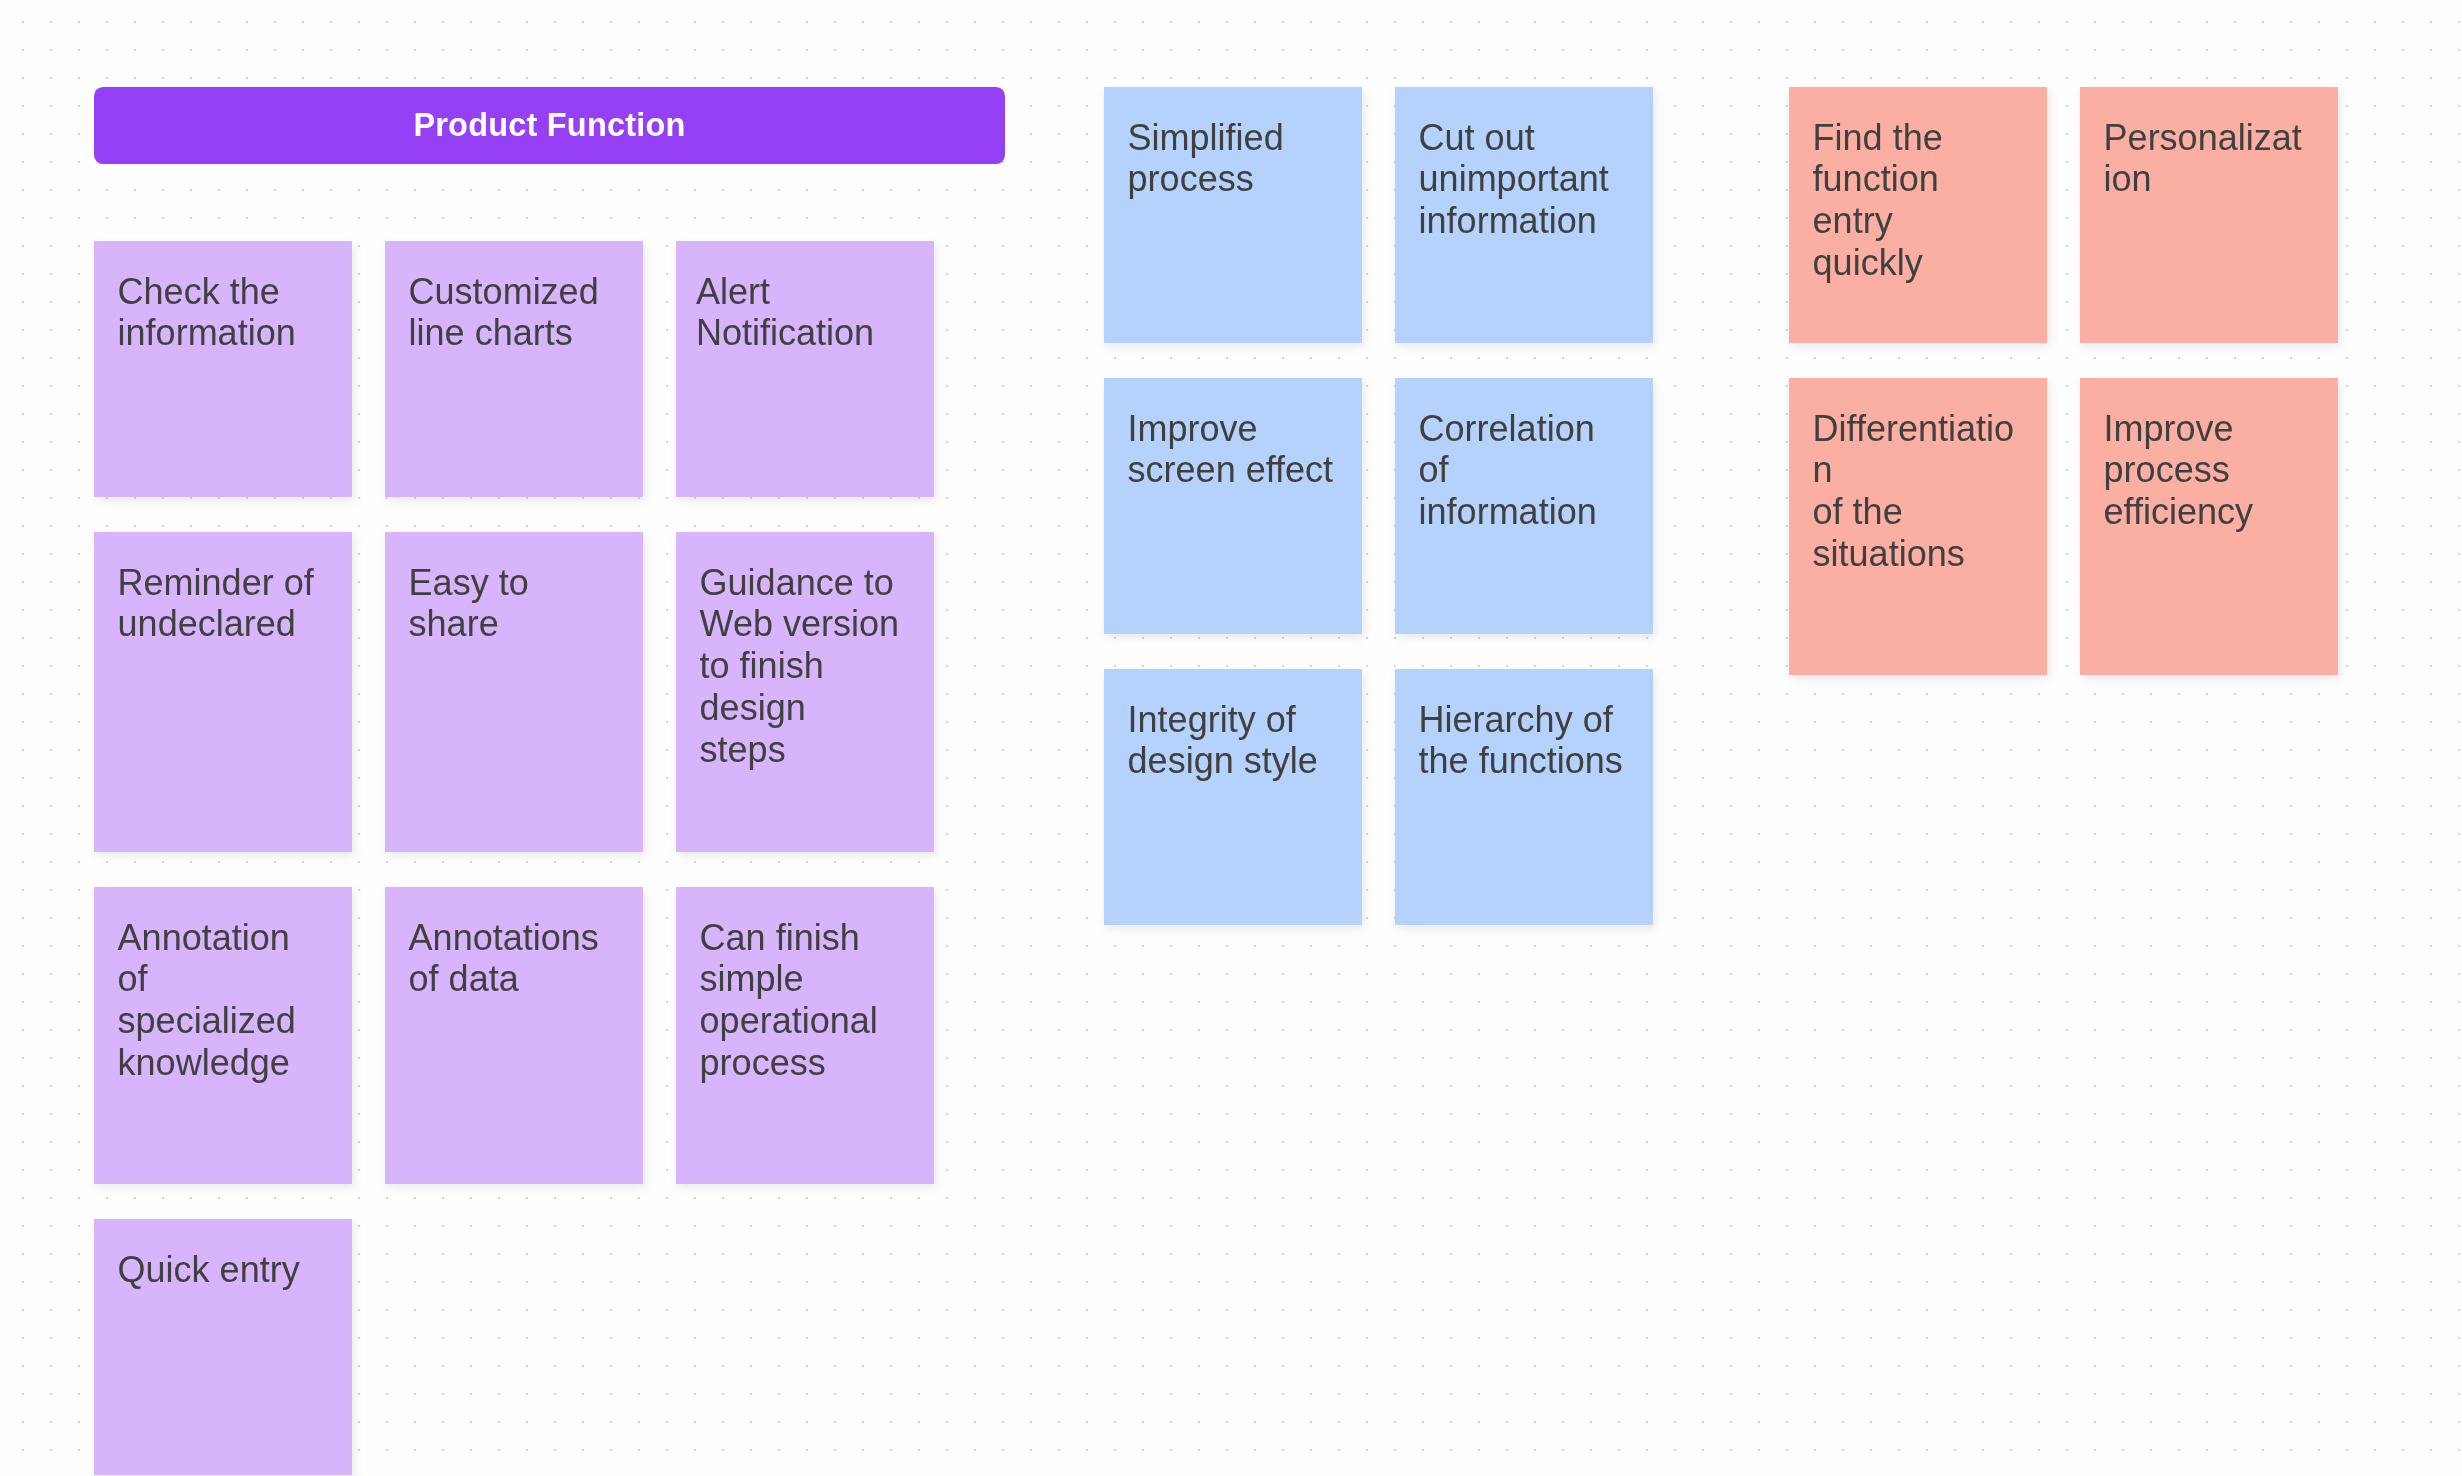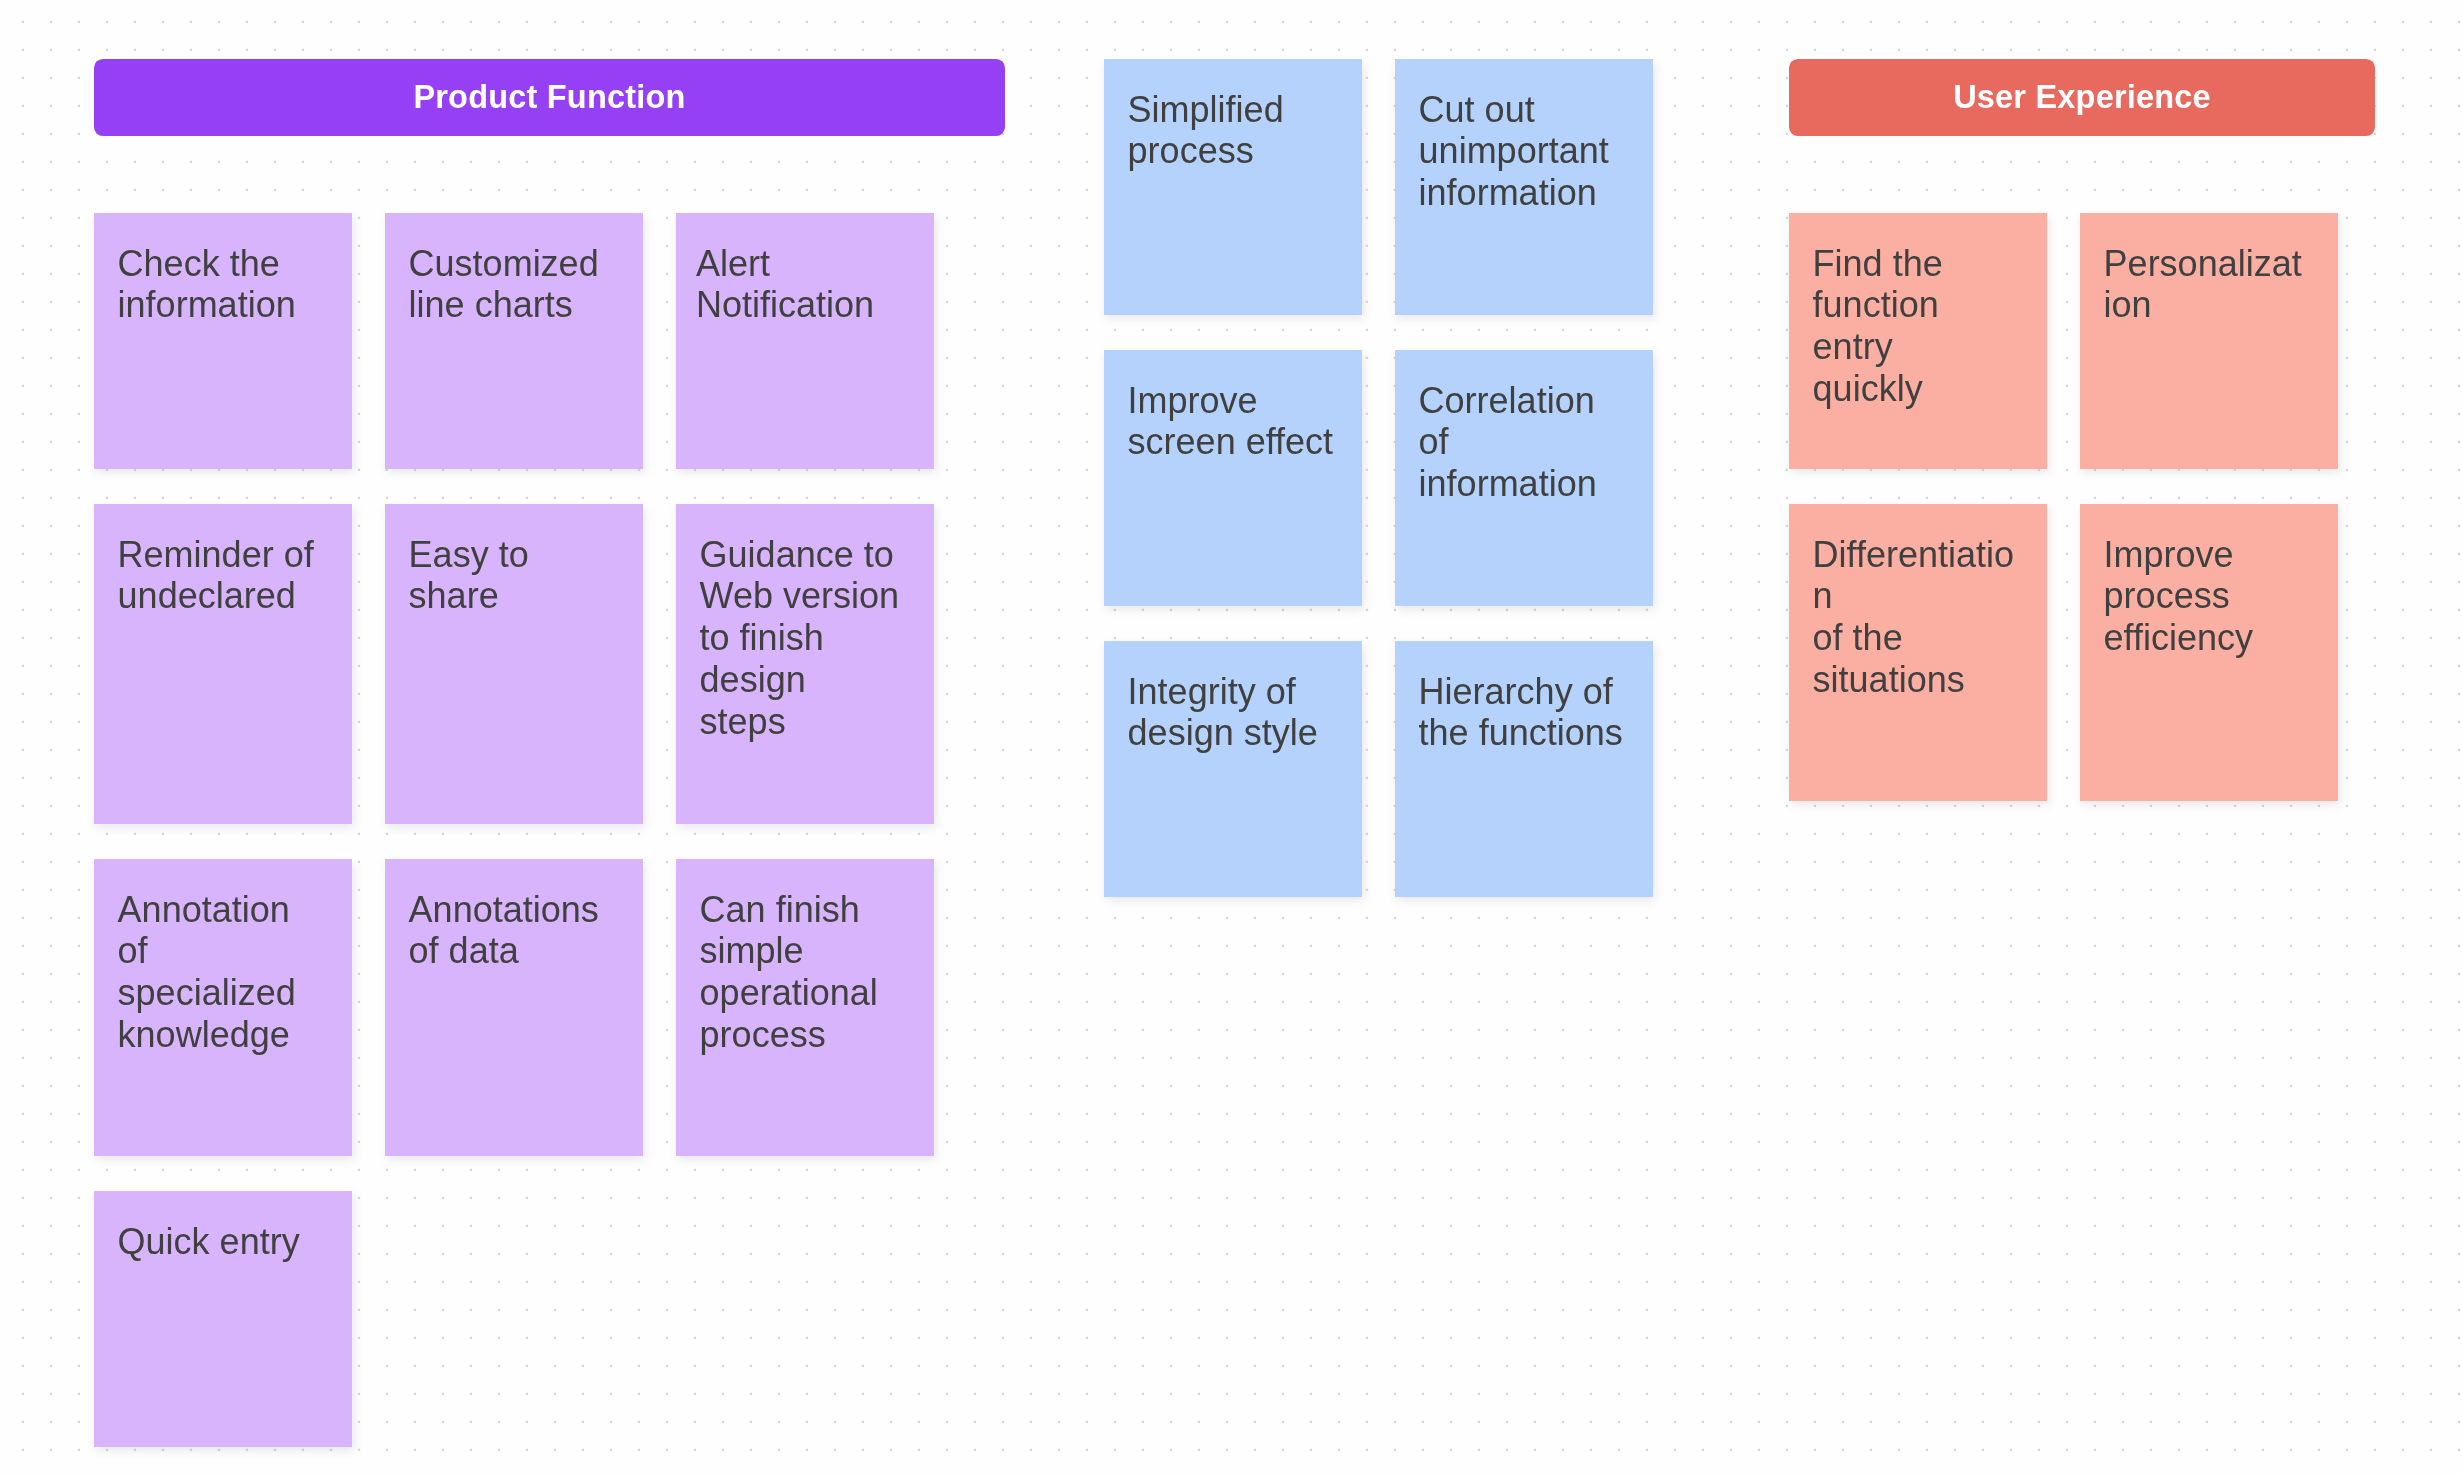--- a/index.html
+++ b/index.html
@@ -33,20 +33,21 @@
     display: flex;
     flex-direction: row;
     align-items: flex-start;
     gap: 99px;
   }
 
   .column {
     display: flex;
     flex-direction: column;
     align-items: flex-start;
+    margin-top: 28px;
   }
   .column.col-0 { width: 911px; }
   .column.col-1 { width: 586px; }
   .column.col-2 { width: 586px; }
 
   .col-header {
     width: 100%;
     height: 77px;
     border-radius: 8.9px;
     display: flex;
@@ -171,23 +172,20 @@
             <span class="note-text">Integrity of
 design style</span>
           </div>
           <div class="note" style="background-color: rgb(180, 210, 251);">
             <span class="note-text">Hierarchy of
 the functions</span>
           </div>
         </div>
       </div>
       <div class="column col-2">
-        <div class="col-header" style="background-color: rgb(232, 105, 93);">
-          <span class="col-header-title" style="color: rgb(255, 255, 255);">User Experience</span>
-        </div>
         <div class="notes-grid">
           <div class="note" style="background-color: rgb(251, 175, 162);">
             <span class="note-text">Find the
 function entry
 quickly</span>
           </div>
           <div class="note" style="background-color: rgb(251, 175, 162);">
             <span class="note-text">Personalizat
 ion</span>
           </div>

